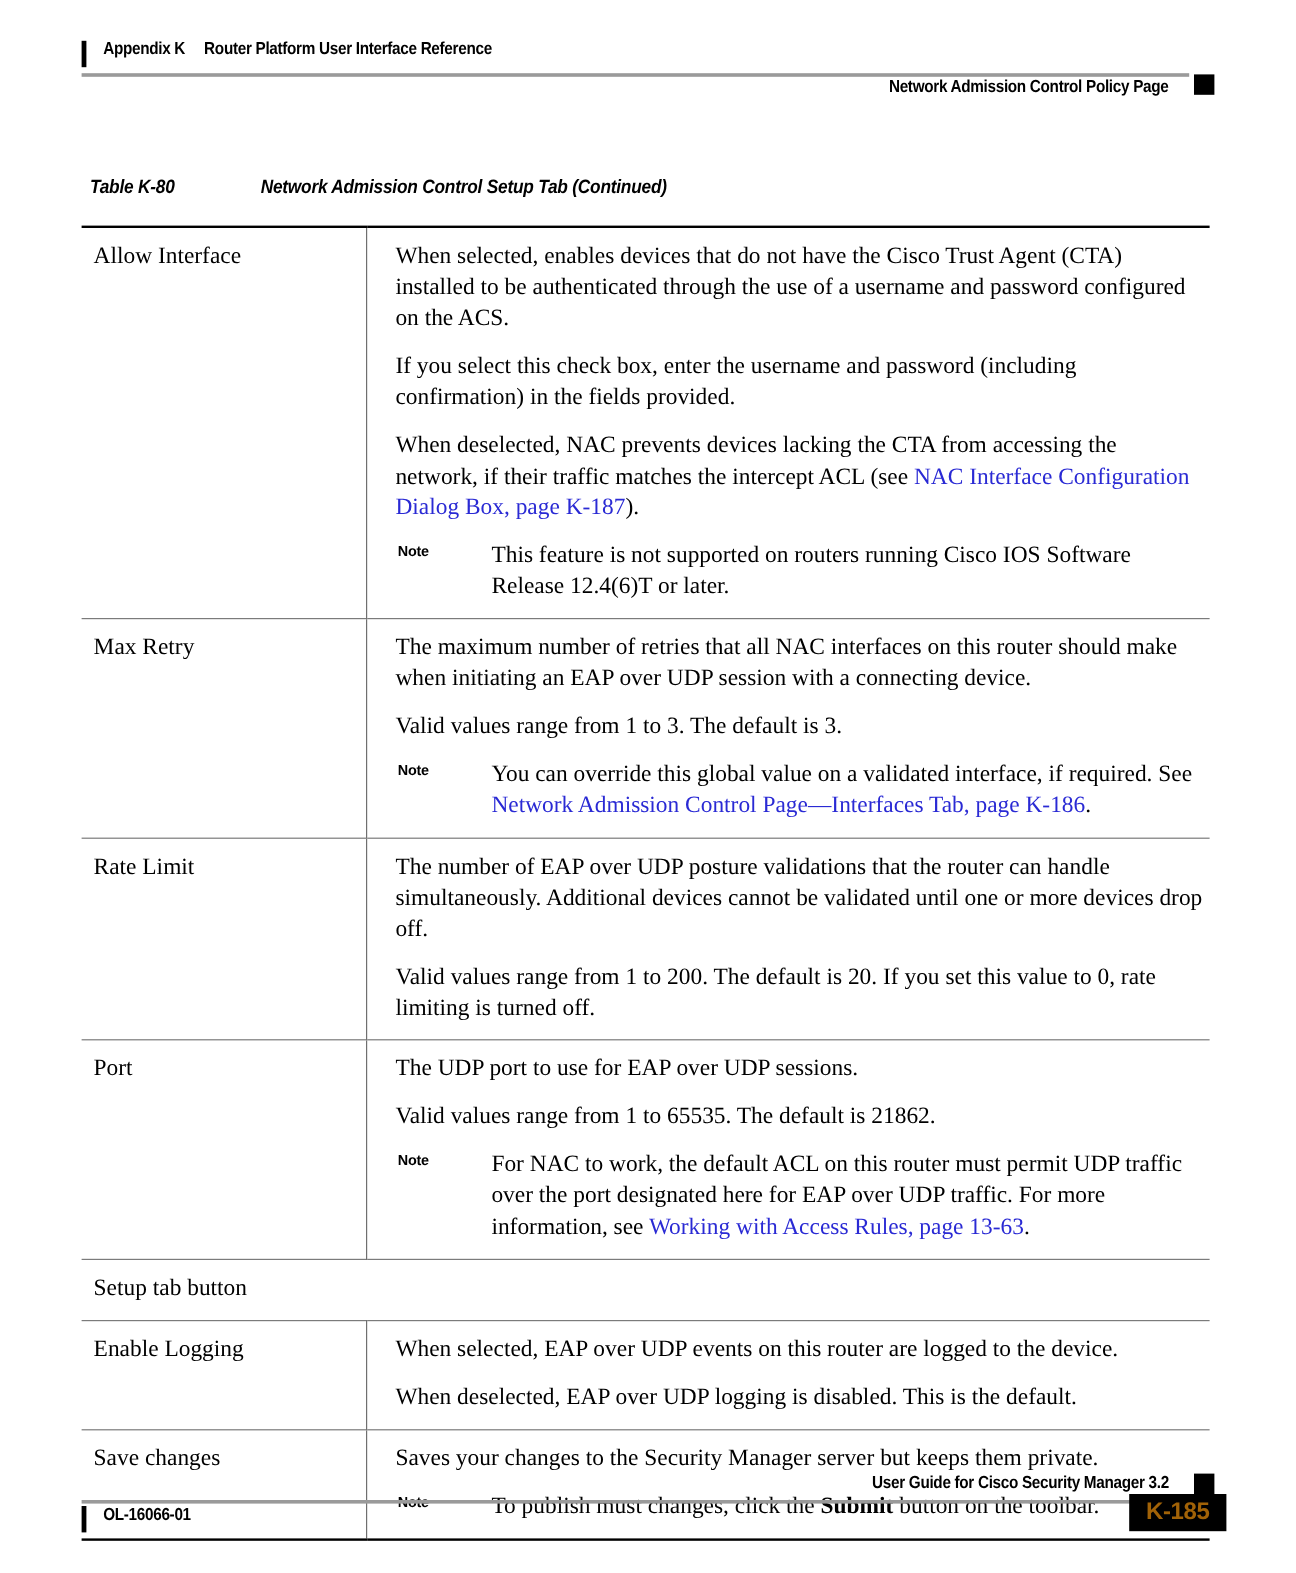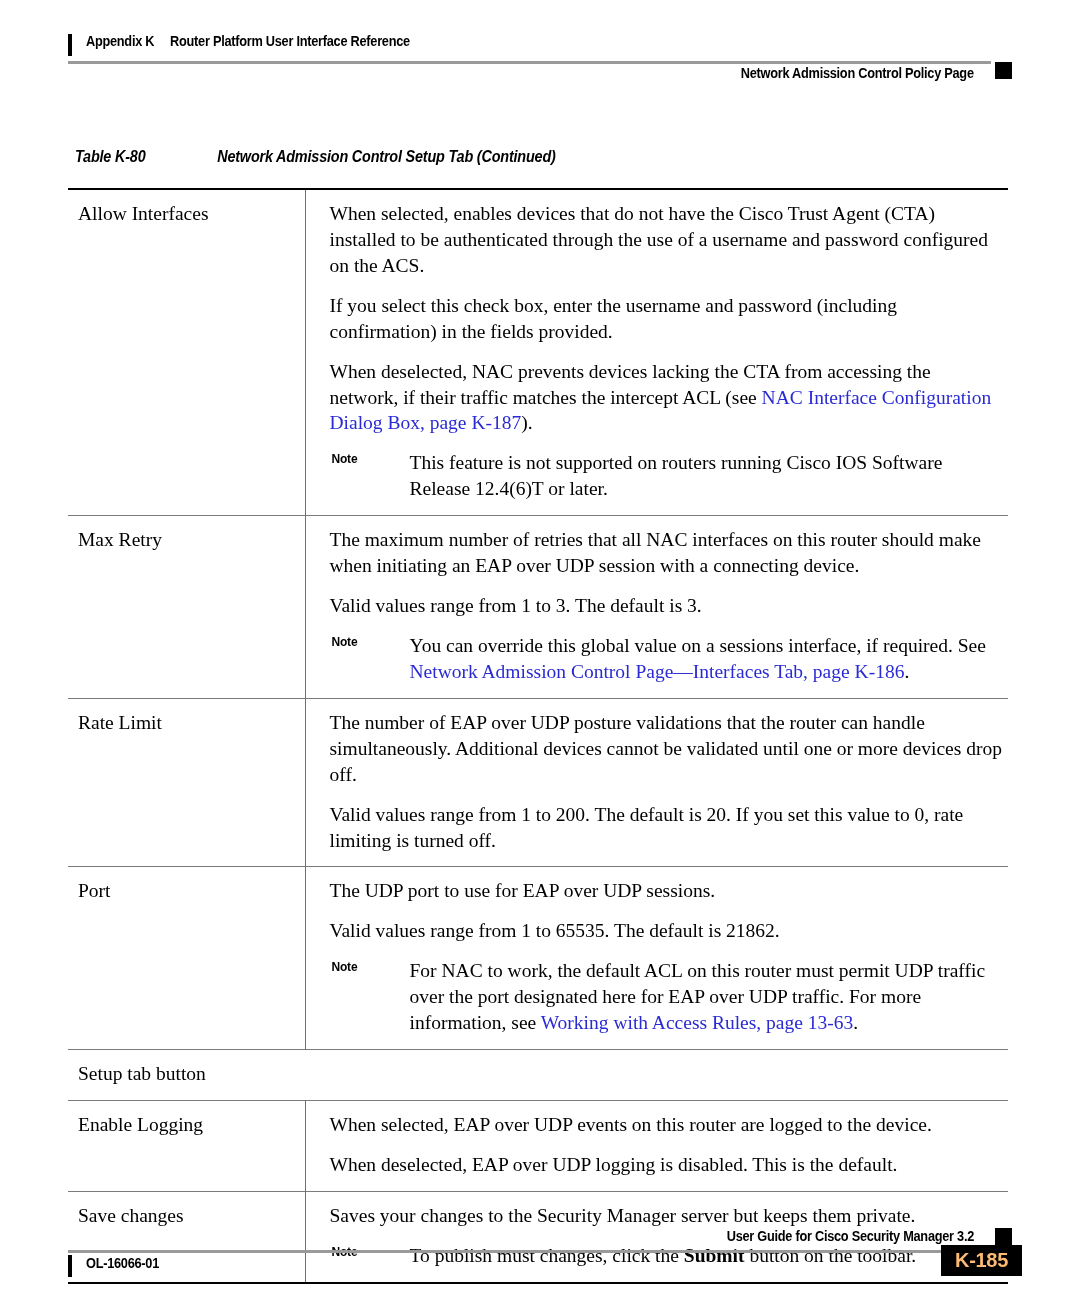--- a/index.html
+++ b/index.html
@@ -217,21 +217,21 @@
     letter-spacing: -0.3px;
     white-space: nowrap;
     transform: scaleX(0.88);
     transform-origin: left top;
   }
   .pagenum {
     position: absolute;
     right: -10px;
     top: 17px;
     background: #000000;
-    color: #fdba74;
+    color: #a16207;
     font-family: "Liberation Sans", sans-serif;
     font-weight: bold;
     font-size: 20px;
     letter-spacing: -0.3px;
     padding: 5px 14px 6px 14px;
     line-height: 1;
   }
 </style>
 </head>
 <body>
@@ -254,21 +254,21 @@
 
   <table class="tbl">
     <colgroup>
         <col class="c1">
         <col class="c2">
       </colgroup>
     <tbody>
 
       <tr class="r-top">
         <td class="k">
-          <p>Allow Interfaces</p>
+          <p>Allow Interface</p>
         </td>
         <td class="v">
           <p>When selected, enables devices that do not have the Cisco Trust Agent (CTA) installed to be authenticated through the use of a username and password configured on the ACS.</p>
           <p>If you select this check box, enter the username and password (including confirmation) in the fields provided.</p>
           <p><span>When deselected, NAC prevents devices lacking the CTA from accessing the network, if their traffic matches the intercept ACL (see </span><a class="xref" href="#">NAC Interface Configuration Dialog Box, page K-187</a><span>).</span></p>
           <div class="note">
             <span class="note-label">Note</span>
             <span>This feature is not supported on routers running Cisco IOS Software Release 12.4(6)T or later.</span>
           </div>
         </td>
@@ -276,21 +276,21 @@
 
       <tr class="r-rule">
         <td class="k">
           <p>Max Retry</p>
         </td>
         <td class="v">
           <p>The maximum number of retries that all NAC interfaces on this router should make when initiating an EAP over UDP session with a connecting device.</p>
           <p>Valid values range from 1 to 3. The default is 3.</p>
           <div class="note">
             <span class="note-label">Note</span>
-            <span>You can override this global value on a sessions interface, if required. See </span><a class="xref" href="#">Network Admission Control Page—Interfaces Tab, page K-186</a><span>.</span>
+            <span>You can override this global value on a validated interface, if required. See </span><a class="xref" href="#">Network Admission Control Page—Interfaces Tab, page K-186</a><span>.</span>
           </div>
         </td>
       </tr>
 
       <tr class="r-rule">
         <td class="k">
           <p>Rate Limit</p>
         </td>
         <td class="v">
           <p>The number of EAP over UDP posture validations that the router can handle simultaneously. Additional devices cannot be validated until one or more devices drop off.</p>

